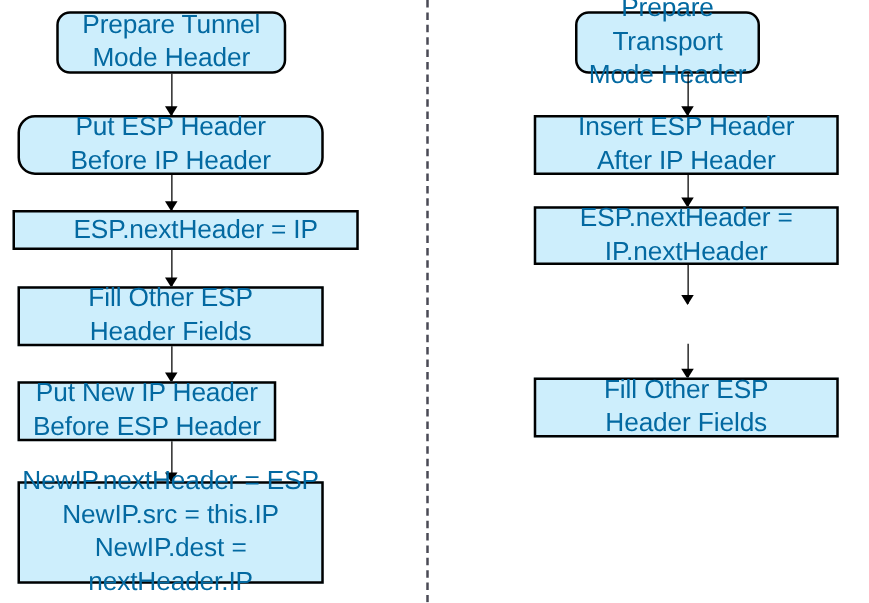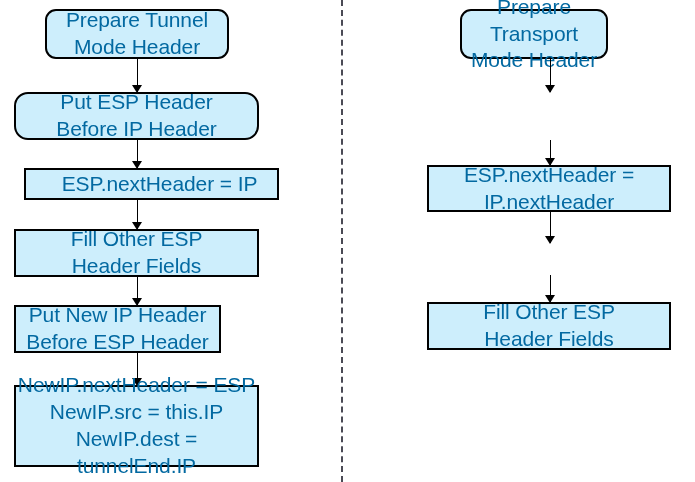--- a/index.html
+++ b/index.html
@@ -80,21 +80,21 @@
   </div>
 
   <div class="node" style="left:14px; top:92px; width:245px; height:48px;border-radius:14px;">Put ESP Header
 Before IP Header</div>
 
   <div class="arrow" style="left:137px; top:140px; height:28px;">
     <span class="shaft"></span>
     <span class="head"></span>
   </div>
 
-  <div class="node" style="left:24px; top:168px; width:255px; height:32px;padding-left:16px;">ESP.nextHeader = IP</div>
+  <div class="node" style="left:10px; top:168px; width:277px; height:32px;padding-left:16px;">ESP.nextHeader = IP</div>
 
   <div class="arrow" style="left:137px; top:200px; height:29px;">
     <span class="shaft"></span>
     <span class="head"></span>
   </div>
 
   <div class="node" style="left:14px; top:229px; width:245px; height:48px;">Fill Other ESP
 Header Fields</div>
 
   <div class="arrow" style="left:137px; top:277px; height:28px;">
@@ -105,32 +105,34 @@
   <div class="node" style="left:14px; top:305px; width:207px; height:48px;">Put New IP Header
 Before ESP Header</div>
 
   <div class="arrow" style="left:137px; top:353px; height:32px;">
     <span class="shaft"></span>
     <span class="head"></span>
   </div>
 
   <div class="node" style="left:14px; top:385px; width:245px; height:82px;">NewIP.nextHeader = ESP
 NewIP.src = this.IP
-NewIP.dest = tunnelEnd.IP</div>
+NewIP.dest = nextHeader.IP</div>
 
   <div class="divider" style="left:341px; height:482px;"></div>
 
   <div class="node terminator" style="left:460px; top:9px; width:148px; height:50px;">Prepare Transport
 Mode Header</div>
 
   <div class="arrow" style="left:550px; top:59px; height:33px;">
     <span class="shaft"></span>
     <span class="head"></span>
   </div>
 
+  <div class="node" style="left:427px; top:92px; width:244px; height:48px;">Insert ESP Header
+After IP Header</div>
 
   <div class="arrow" style="left:550px; top:140px; height:25px;">
     <span class="shaft"></span>
     <span class="head"></span>
   </div>
 
   <div class="node" style="left:427px; top:165px; width:244px; height:47px;">ESP.nextHeader =
 IP.nextHeader</div>
 
   <div class="arrow" style="left:550px; top:212px; height:31px;">

